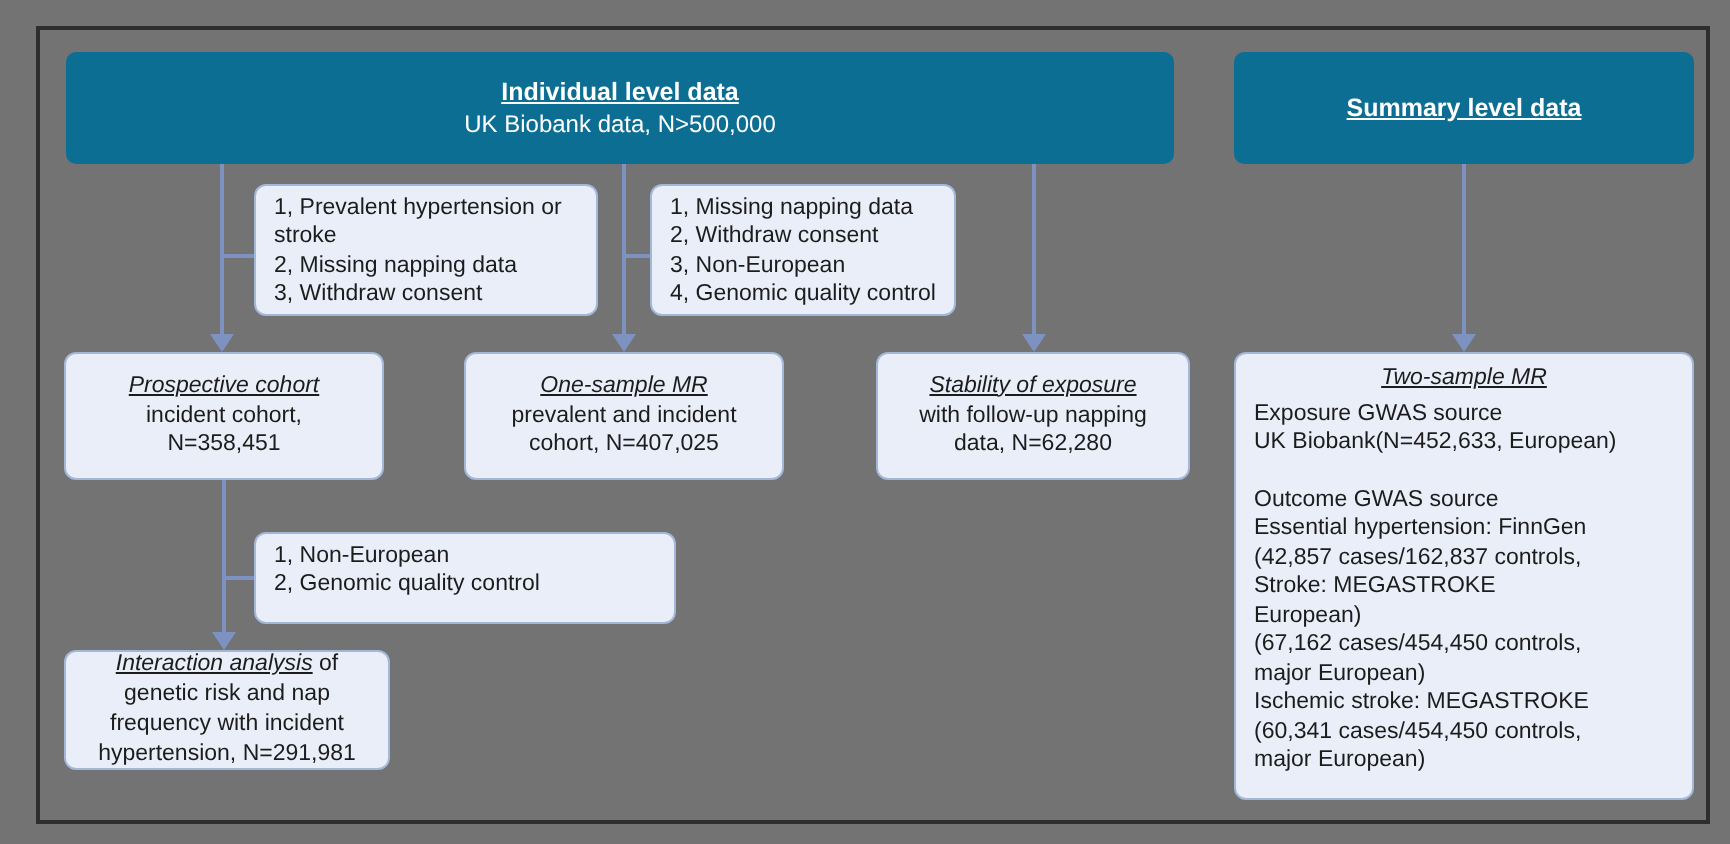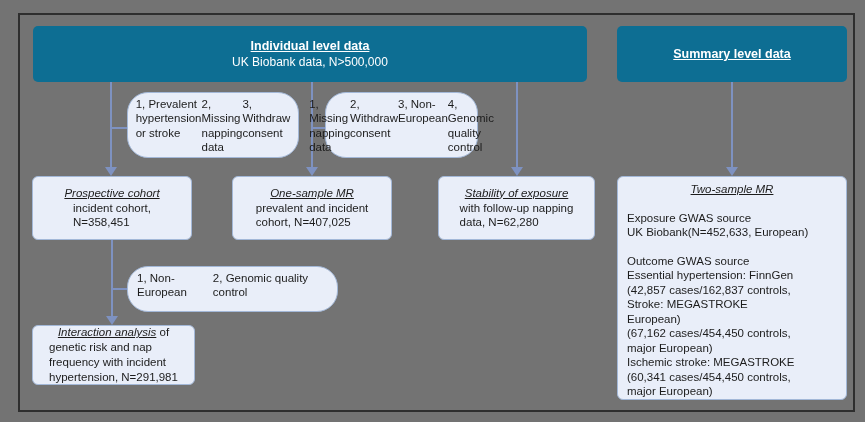--- a/index.html
+++ b/index.html
@@ -20,40 +20,40 @@
   .hdr-title { font-size:12.5px; font-weight:bold; text-decoration:underline; line-height:1.35; }
   .hdr-sub   { font-size:12px; line-height:1.3; }
   .b-individual { left:33px; top:26px; width:554px; height:56px; }
   .b-summary    { left:617px; top:26px; width:230px; height:56px; }
 
   
   .box {
     position:absolute; background:#e9eef9; border:1px solid #a3b8d8; border-radius:6px;
     box-sizing:border-box; font-size:11.5px; color:#1c1c1c;
   }
-  .excl { padding:4px 9px; text-align:left; display:flex; flex-direction:row; justify-content:center;border-radius:21px; }
+  .excl { padding:4px 9px; text-align:left; display:flex; flex-direction:column; justify-content:flex-start; }
   .excl .tline { line-height:1.26; }
-  .mid  { display:flex; flex-direction:column; align-items:center; justify-content:center; text-align:left; padding:2px 4px; }
+  .mid  { display:flex; flex-direction:column; align-items:center; justify-content:center; text-align:center; padding:2px 4px; }
   .mid .tline { line-height:1.3; }
   .box-title { font-style:italic; text-decoration:underline; line-height:1.3; }
 
   .b-excl1 { left:127px; top:92px;  width:172px; height:66px; }
   .b-excl2 { left:325px; top:92px;  width:153px; height:66px; }
   .b-excl3 { left:127px; top:266px; width:211px; height:46px; }
 
   .b-prospective { left:32px;  top:176px; width:160px; height:64px; }
   .b-onesample   { left:232px; top:176px; width:160px; height:64px; }
   .b-stability   { left:438px; top:176px; width:157px; height:64px; }
   .b-interaction { left:32px;  top:325px; width:163px; height:60px; }
 
   .b-twosample {
     left:617px; top:176px; width:230px; height:224px; padding:5px 9px;
     text-align:left;
   }
-  .b-twosample .box-title { text-align:center; margin-bottom:14px; }
+  .b-twosample .box-title { text-align:center; margin-bottom:3px; }
   .b-twosample .tline { line-height:1.26; min-height:14px; }
 
   
   .vline { position:absolute; width:2px; background:#7e92c1; }
   .hline { position:absolute; height:2px; background:#7e92c1; }
   .arrow {
     position:absolute; width:0; height:0;
     border-left:6px solid transparent; border-right:6px solid transparent;
     border-top:9px solid #7e92c1;
   }

